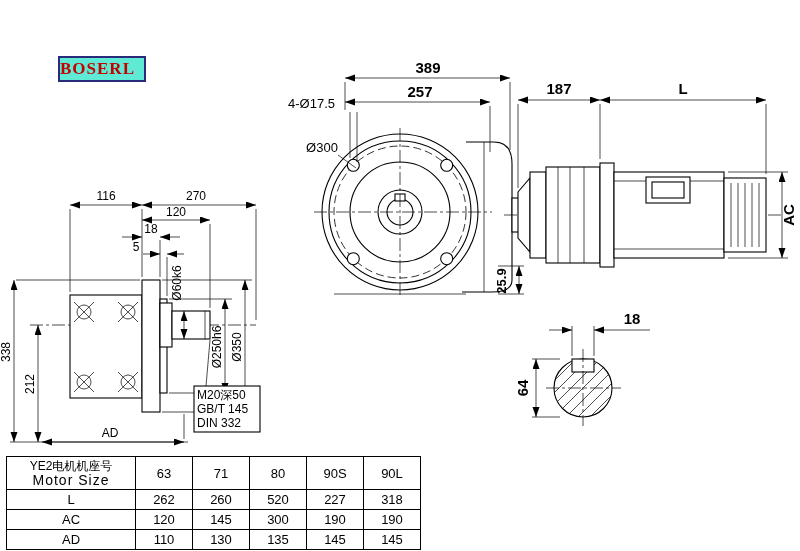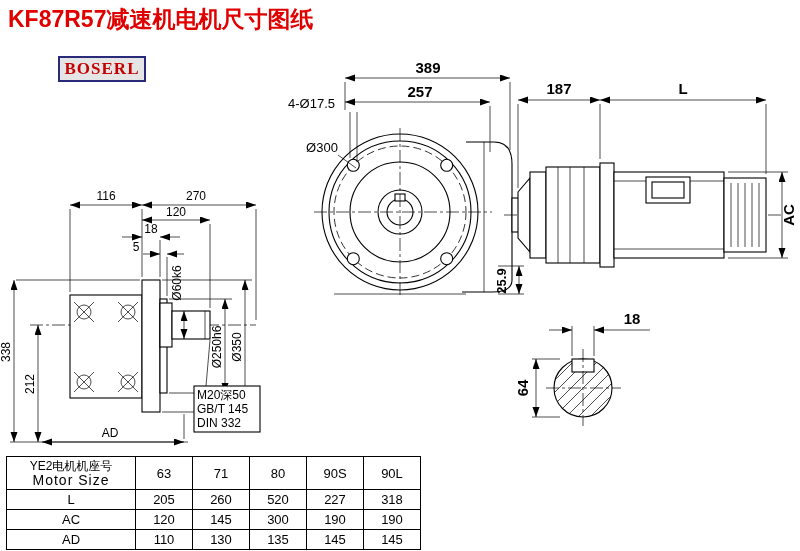--- a/index.html
+++ b/index.html
@@ -2,22 +2,22 @@
 <html><head>
 <meta charset="utf-8">
 <style>
   html,body{margin:0;padding:0;background:#fff;}
   #stage{position:relative;width:800px;height:551px;background:#fff;overflow:hidden;
          font-family:"Liberation Sans",sans-serif;}
   #stage svg{position:absolute;left:0;top:0;}
   #page-title{position:absolute;left:8px;top:4px;font-size:23px;font-weight:bold;
               color:#e10000;white-space:nowrap;}
   #logo-box{position:absolute;left:58px;top:56px;width:88px;height:26px;
-            border:2px solid #2a2a7a;box-sizing:border-box;background:#e5e5e5;
-            text-align:center;line-height:22px;font-family:"Liberation Serif",serif;
+            border:2px solid #2a2a7a;box-sizing:border-box;background:#5eead4;
+            line-height:22px;font-family:"Liberation Serif",serif;
             font-size:17px;font-weight:bold;color:#c40000;letter-spacing:1px;}
   
   .ln{stroke:#000;fill:none;stroke-width:1.1;}
   .th{stroke:#000;fill:none;stroke-width:0.7;}
   .dim{stroke:#000;fill:none;stroke-width:0.7;marker-start:url(#as);marker-end:url(#ae);}
   .ar{stroke:#000;fill:none;stroke-width:0.7;marker-end:url(#ae);}
   .cl{stroke:#000;fill:none;stroke-width:0.7;stroke-dasharray:13 3 3 3;}
   .dsh{stroke:#000;fill:none;stroke-width:0.8;stroke-dasharray:8 4;}
   .wf{fill:#fff;stroke:#000;stroke-width:1.1;}
   svg text{font-family:"Liberation Sans",sans-serif;fill:#000;}
@@ -225,39 +225,38 @@
       <text class="ts mid" x="110" y="437">AD</text>
 
       <rect class="wf" x="194" y="386" width="66" height="46"></rect>
       <line class="th" x1="206" y1="386" x2="210" y2="340"></line>
       <text class="ts" x="197" y="399">M20深50</text>
       <text class="ts" x="197" y="413">GB/T 145</text>
       <text class="ts" x="197" y="427">DIN 332</text>
     </g>
   </svg>
 
-  <div id="page-title">KF87R57减速机电机尺寸图纸</div>
   <div id="logo-box">BOSERL</div>
 
   <table id="size-table">
     <tbody>
       <tr>
         <th class="c0">
           <div class="hdr1">YE2电机机座号</div>
           <div class="hdr2">Motor Size</div>
         </th>
         <th class="c">63</th>
         <th class="c">71</th>
         <th class="c">80</th>
         <th class="c">90S</th>
         <th class="c">90L</th>
       </tr>
       <tr>
         <td>L</td>
-        <td>205</td>
+        <td>262</td>
         <td>260</td>
         <td>520</td>
         <td>227</td>
         <td>318</td>
       </tr>
       <tr>
         <td>AC</td>
         <td>120</td>
         <td>145</td>
         <td>300</td>

